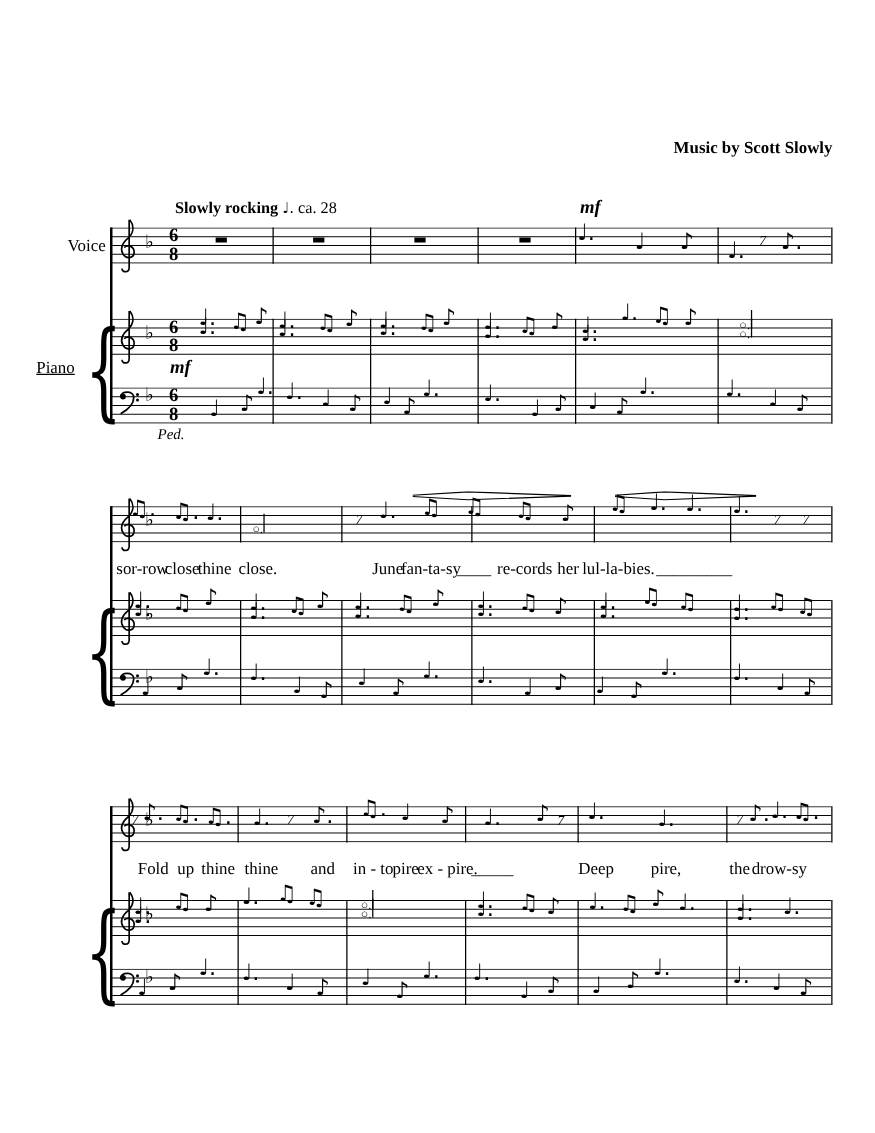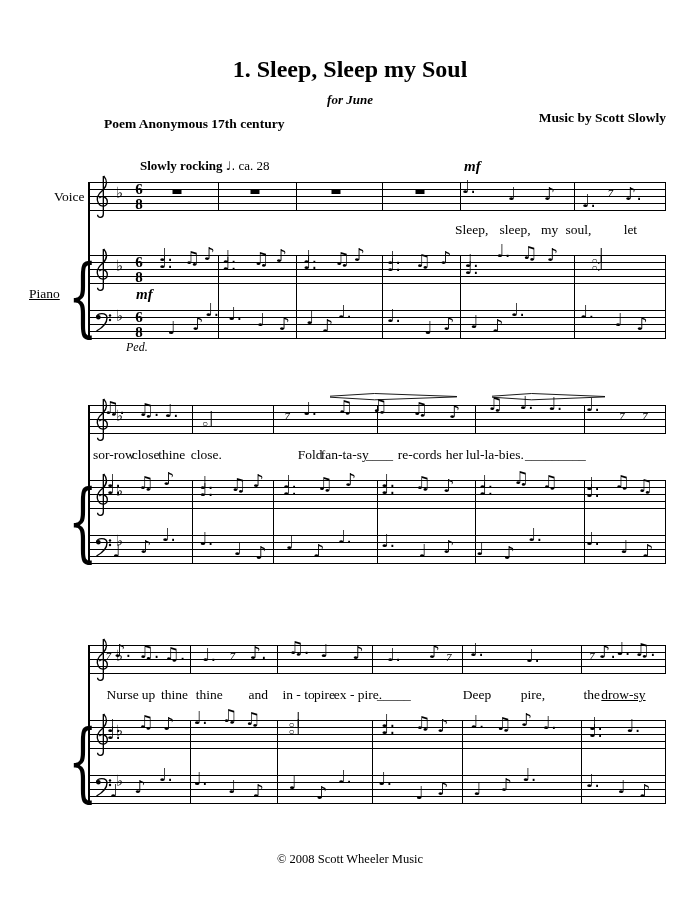--- a/index.html
+++ b/index.html
@@ -46,23 +46,20 @@
   .lyrics{position:absolute;left:88px;width:577px;height:17px;font-size:13.5px;}
   .syl{position:absolute;transform:translateX(-50%);white-space:nowrap;}
   .hairpin{position:absolute;height:8px;}
   .hairpin svg{display:block;}
 </style>
 </head>
 <body>
 
 <div class="page">
 
-  <div class="abs title">1. Sleep, Sleep my Soul</div>
-  <div class="abs dedication">for June</div>
-  <div class="abs poem-credit">Poem Anonymous 17th century</div>
   <div class="abs music-credit">Music by Scott Slowly</div>
 
   <div class="abs tempo">
     <b>Slowly rocking</b>
     <span class="beat">♩.</span>
     <span>ca. 28</span>
   </div>
 
   <div class="abs dyn voice-mf">mf</div>
   <div class="abs dyn piano-mf">mf</div>
@@ -97,27 +94,20 @@
       <div class="wrest" style="top: 8px; left: 15.5%;"></div>
       <div class="wrest" style="top: 8px; left: 29%;"></div>
       <div class="wrest" style="top: 8px; left: 43%;"></div>
       <div class="wrest" style="top: 8px; left: 57.5%;"></div>
       <span class="note" style="top: -4px; left: 66%;">♩.</span>
       <span class="note" style="top: 3px; left: 73.5%;">♩</span>
       <span class="note" style="top: 3px; left: 80%;">♪</span>
       <span class="note" style="top: 10px; left: 86.8%;">♩.</span>
       <span class="rest8" style="top: 6px; left: 90.5%;">7</span>
       <span class="note" style="top: 3px; left: 94.5%;">♪.</span>
-    </div>
-  <div class="lyrics" style="top:222px;">
-      <span class="syl" style="left: 66.5%;">Sleep,</span>
-      <span class="syl" style="left: 74%;">sleep,</span>
-      <span class="syl" style="left: 80%;">my</span>
-      <span class="syl" style="left: 85%;">soul,</span>
-      <span class="syl" style="left: 94%;">let</span>
     </div>
   <div class="staff" style="top:255px;">
     <svg class="clef-t" width="18" height="46" viewBox="0 0 18 52">
       <path d="M11 1 C 15 6 15 12 10 17 C 4 22 2 27 5 32 C 8 37 15 36 15 30 C 15 25 9 23 6 26 M10.5 1 L 10.5 44 C 10.5 49 4 49 4 45" fill="none" stroke="#000" stroke-width="1.5"></path>
     </svg>
     <span class="flat ft">♭</span>
     <span class="tsig">
       <span>6</span>
       <span>8</span>
     </span>
@@ -211,21 +201,21 @@
       <span class="note" style="top: -10px; left: 81%;">♩.</span>
       <span class="note" style="top: -9px; left: 87.5%;">♩.</span>
       <span class="rest8" style="top: 6px; left: 92.5%;">7</span>
       <span class="rest8" style="top: 6px; left: 96.5%;">7</span>
     </div>
   <div class="lyrics" style="top:447px;">
       <span class="syl" style="left: 4.5%;">sor-row</span>
       <span class="syl" style="left: 10%;">close</span>
       <span class="syl" style="left: 14.5%;">thine</span>
       <span class="syl" style="left: 20.5%;">close.</span>
-      <span class="syl" style="left: 38.5%;">Fold</span>
+      <span class="syl" style="left: 38.5%;">June</span>
       <span class="syl" style="left: 44.5%;">fan-ta-sy</span>
       <span class="syl" style="left: 50.5%;">____</span>
       <span class="syl" style="left: 57.5%;">re-cords</span>
       <span class="syl" style="left: 63.5%;">her</span>
       <span class="syl" style="left: 70.5%;">lul-la-bies.</span>
       <span class="syl" style="left: 81%;">_________</span>
     </div>
   <div class="staff" style="top:480px;">
     <svg class="clef-t" width="18" height="46" viewBox="0 0 18 52">
       <path d="M11 1 C 15 6 15 12 10 17 C 4 22 2 27 5 32 C 8 37 15 36 15 30 C 15 25 9 23 6 26 M10.5 1 L 10.5 44 C 10.5 49 4 49 4 45" fill="none" stroke="#000" stroke-width="1.5"></path>
@@ -317,33 +307,33 @@
       <span class="note" style="top: -2px; left: 60%;">♪</span>
       <span class="rest8" style="top: 7px; left: 62.5%;">7</span>
       <span class="note" style="top: -4px; left: 67.4%;">♩.</span>
       <span class="note" style="top: 2px; left: 77.1%;">♩.</span>
       <span class="rest8" style="top: 6px; left: 87.3%;">7</span>
       <span class="note" style="top: -2px; left: 90%;">♪.</span>
       <span class="note" style="top: -5px; left: 92.8%;">♩.</span>
       <span class="note" style="top: -4px; left: 96.5%;">♫.</span>
     </div>
   <div class="lyrics" style="top:687px;">
-      <span class="syl" style="left: 6%;">Nurse</span>
+      <span class="syl" style="left: 6%;">Fold</span>
       <span class="syl" style="left: 10.5%;">up</span>
       <span class="syl" style="left: 15%;">thine</span>
       <span class="syl" style="left: 21%;">thine</span>
       <span class="syl" style="left: 29.5%;">and</span>
       <span class="syl" style="left: 36.5%;">in - to</span>
       <span class="syl" style="left: 41%;">pire</span>
       <span class="syl" style="left: 46.8%;">ex - pire.</span>
       <span class="syl" style="left: 53%;">_____</span>
       <span class="syl" style="left: 67.4%;">Deep</span>
       <span class="syl" style="left: 77.1%;">pire,</span>
       <span class="syl" style="left: 87.3%;">the</span>
-      <span class="syl" style="left: 92.8%; text-decoration: underline;">drow-sy</span>
+      <span class="syl" style="left: 92.8%;">drow-sy</span>
     </div>
   <div class="staff" style="top:720px;">
     <svg class="clef-t" width="18" height="46" viewBox="0 0 18 52">
       <path d="M11 1 C 15 6 15 12 10 17 C 4 22 2 27 5 32 C 8 37 15 36 15 30 C 15 25 9 23 6 26 M10.5 1 L 10.5 44 C 10.5 49 4 49 4 45" fill="none" stroke="#000" stroke-width="1.5"></path>
     </svg>
     <span class="flat ft">♭</span>
   <span class="note" style="top: -3px; left: 4.5%;">♩.</span>
       <span class="note" style="top: 4px; left: 4.5%;">♩.</span>
       <span class="note" style="top: -7px; left: 10%;">♫</span>
       <span class="note" style="top: -5px; left: 14%;">♪</span>
@@ -393,21 +383,20 @@
     </div>
   <div class="piano-bls" style="top:720px;height:84px;">
       <div class="bl" style="left: 17.7%; height: 84px;"></div>
       <div class="bl" style="left: 32.7%; height: 84px;"></div>
       <div class="bl" style="left: 49.2%; height: 84px;"></div>
       <div class="bl" style="left: 64.8%; height: 84px;"></div>
       <div class="bl" style="left: 85.4%; height: 84px;"></div>
       <div class="bl" style="left: 100%; height: 84px;"></div>
     </div>
 
-  <div class="abs footer">© 2008 Scott Wheeler Music</div>
 <div class="hairpin" style="left: 330.34px; top: 393px; width: 126.94px;">
       <svg width="126.94000000000001" height="8" viewBox="0 0 126.94000000000001 8" preserveAspectRatio="none">
         <polyline points="0,3.2 44.429,0.5 126.94000000000001,3.5" fill="none" stroke="#000" stroke-width="0.9"></polyline>
         <polyline points="0,4.2 44.429,6.8 126.94000000000001,3.9" fill="none" stroke="#000" stroke-width="0.9"></polyline>
       </svg>
     </div>
     <div class="hairpin" style="left: 491.9px; top: 393px; width: 113.092px;">
       <svg width="113.09200000000004" height="8" viewBox="0 0 113.09200000000004 8" preserveAspectRatio="none">
         <polyline points="0,3.2 39.582200000000014,0.5 113.09200000000004,3.5" fill="none" stroke="#000" stroke-width="0.9"></polyline>
         <polyline points="0,4.2 39.582200000000014,6.8 113.09200000000004,3.9" fill="none" stroke="#000" stroke-width="0.9"></polyline>

